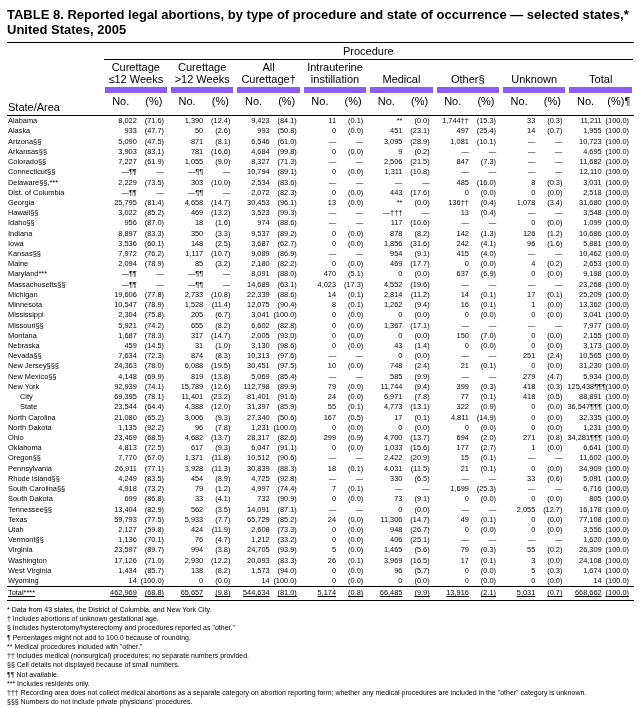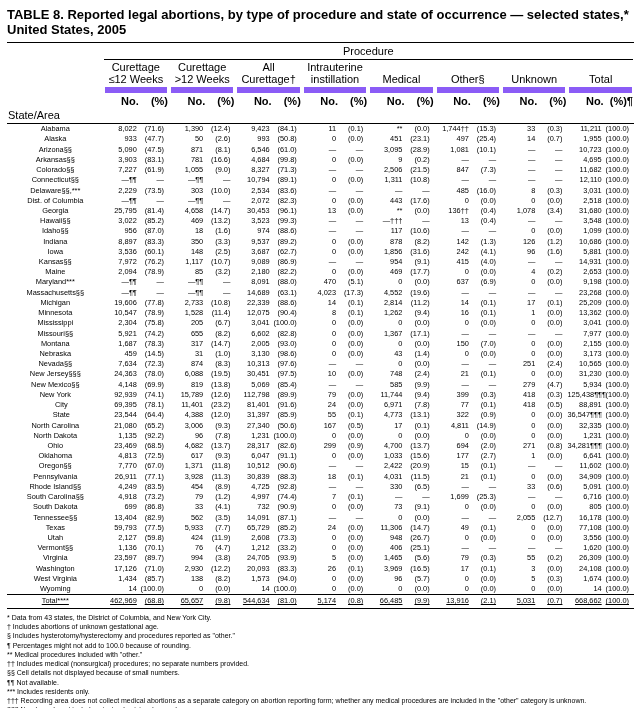--- a/index.html
+++ b/index.html
@@ -13,26 +13,26 @@
   .title { font-size: 13px; font-weight: bold; margin: 1px 0 5px 0; letter-spacing: 0; }
 
   table.tbl { border-collapse: collapse; table-layout: fixed; width: 627px; border-top: 1.4px solid #000; }
   th, td { padding: 0; font-weight: normal; }
   thead th { font-size: 11px; vertical-align: bottom; margin-top: 16px; }
   .state-head { text-align: left; vertical-align: bottom; border-bottom: 1.4px solid #000; padding: 16px 0 2px 1px; }
   .proc-th { padding-top: 2px; }
   .proc-rule { border-bottom: 1px solid #000; margin: 0 1px; padding-bottom: 2px; text-align: center; }
   .grp-th { vertical-align: bottom; }
   .grp { border-bottom: 6px solid #8b5cf6; margin: 0 2px; padding: 1px 0 2px 0; text-align: center; line-height: 1.1; }
-  .sub-th { border-bottom: 1.4px solid #000; text-align: right; padding: 2px 1px 16px 0; font-weight: bold; }
+  .sub-th { border-bottom: 1.4px solid #000; text-align: center; padding: 2px 1px 8px 0; }
 
   tbody td, tbody .state { font-size: 7.4px; line-height: 1.38; }
   td.num { text-align: right; padding-right: 3px; white-space: nowrap; }
   td.pct { text-align: right; padding-right: 5px; white-space: nowrap; }
-  td.state { text-align: center; white-space: nowrap; overflow: hidden; padding-left: 1px; }
+  td.state { text-align: left; white-space: nowrap; overflow: hidden; padding-left: 1px; }
   td.state.indent { padding-left: 13px; }
   tr.total td { border-top: 1px solid #000; border-bottom: 1.4px solid #000; padding-top: 1px; padding-bottom: 1.5px; text-decoration: underline; }
 
   .footnotes { margin-top: 4px; font-size: 7px; line-height: 1.32; width: 627px; }
   .footnotes div { padding-left: 8px; text-indent: -8px; }
 </style>
 </head>
 <body>
 
 <div class="page">
@@ -368,21 +368,21 @@
           <td class="num">9,089</td>
           <td class="pct">(86.9)</td>
           <td class="num">—</td>
           <td class="pct">—</td>
           <td class="num">954</td>
           <td class="pct">(9.1)</td>
           <td class="num">415</td>
           <td class="pct">(4.0)</td>
           <td class="num">—</td>
           <td class="pct">—</td>
-          <td class="num">14,931</td>
+          <td class="num">10,462</td>
           <td class="pct">(100.0)</td>
         </tr>
         <tr>
           <td class="state">Maine</td>
           <td class="num">2,094</td>
           <td class="pct">(78.9)</td>
           <td class="num">85</td>
           <td class="pct">(3.2)</td>
           <td class="num">2,180</td>
           <td class="pct">(82.2)</td>

